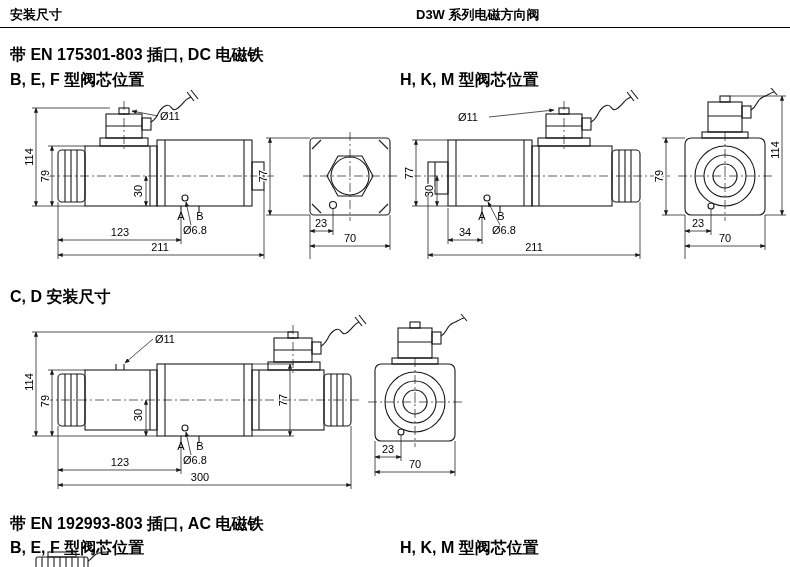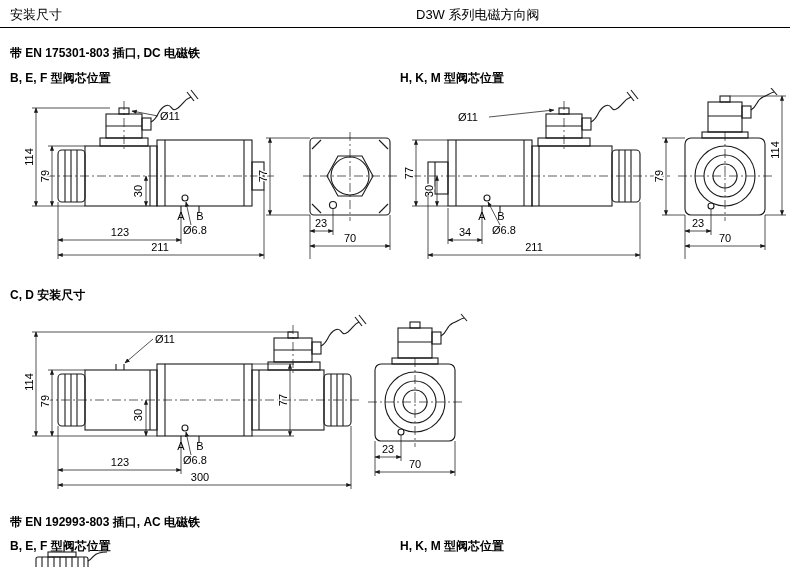--- a/index.html
+++ b/index.html
@@ -1,20 +1,20 @@
 <!DOCTYPE html>
 <html><head>
 <meta charset="utf-8">
 <style>
   html,body{margin:0;padding:0}
   body{width:790px;height:567px;position:relative;background:#fff;color:#000;
        font-family:"Liberation Sans",sans-serif;overflow:hidden}
   .abs{position:absolute}
-  .hdr{font-size:13px;font-weight:normal;white-space:nowrap}
-  .sec{font-size:12px;font-weight:bold;white-space:nowrap}
+  .hdr{font-size:13px;font-weight:bold;white-space:nowrap}
+  .sec{font-size:16px;font-weight:bold;white-space:nowrap}
   .rule{left:0;top:27px;width:790px;height:0;border-top:1.5px solid #000}
   svg{position:absolute;left:0;display:block}
   .ln{stroke:#1a1a1a;stroke-width:1.1;fill:none}
   .dim{stroke:#1a1a1a;stroke-width:0.75;fill:none}
   .cl{stroke:#1a1a1a;stroke-width:0.7;fill:none;stroke-dasharray:9 3 2 3}
   svg text{font-size:11px;fill:#000;font-family:"Liberation Sans",sans-serif}
   .halo{paint-order:stroke;stroke:#fff;stroke-width:3px;stroke-linejoin:round}
 </style>
 </head>
 <body>

